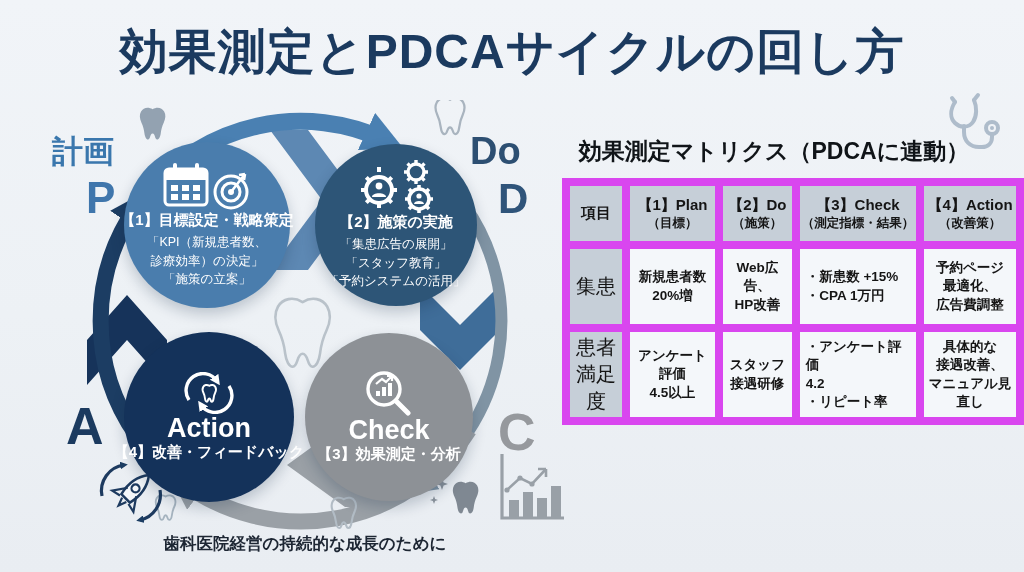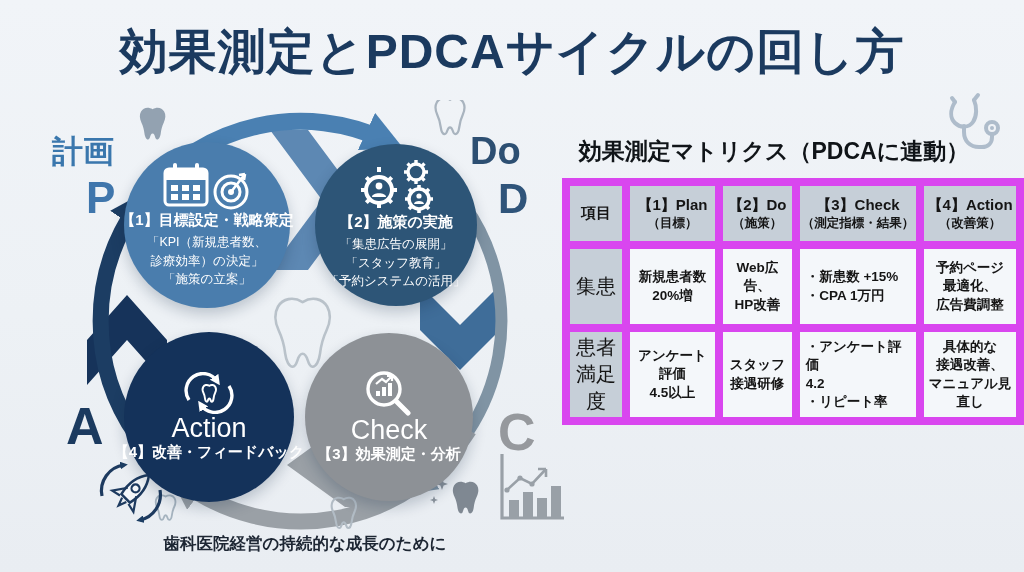--- a/index.html
+++ b/index.html
@@ -14,21 +14,21 @@
   }
   .diagram{position:absolute;left:40px;top:100px;width:530px;height:440px;}
   .ring-svg{position:absolute;left:0;top:0;}
   .pdca-circle{
     position:absolute;border-radius:50%;color:#ffffff;text-align:center;
     display:flex;flex-direction:column;align-items:center;justify-content:center;
     box-shadow:0 6px 14px rgba(15,35,65,.22);
   }
   .pdca-circle .step-title{font-size:15px;font-weight:800;white-space:nowrap;}
   .pdca-circle .step-body{font-size:12.5px;font-weight:400;line-height:1.5;white-space:pre-line;margin-top:3px;}
-  .pdca-circle .big-name{font-size:27px;font-weight:400;line-height:1.05;}
+  .pdca-circle .big-name{font-size:27px;font-weight:700;line-height:1.05;}
   .c-plan{left:84px;top:42px;width:166px;height:166px;background:#4a7dad;}
   .c-do{left:275px;top:44px;width:162px;height:162px;background:#2d5577;}
   .c-action{left:84px;top:232px;width:170px;height:170px;background:#14325a;}
   .c-check{left:265px;top:233px;width:168px;height:168px;background:#8d9196;}
   .side-label{position:absolute;font-weight:800;line-height:1;white-space:nowrap;}
   .lbl-keikaku{left:12px;top:36px;font-size:31px;color:#3a77ad;}
   .lbl-p{left:46px;top:76px;font-size:44px;color:#3f76ac;}
   .lbl-do{left:430px;top:32px;font-size:38px;color:#2d4f72;}
   .lbl-d{left:458px;top:78px;font-size:42px;color:#2f547a;}
   .lbl-a{left:26px;top:300px;font-size:52px;color:#1b3a5f;}

